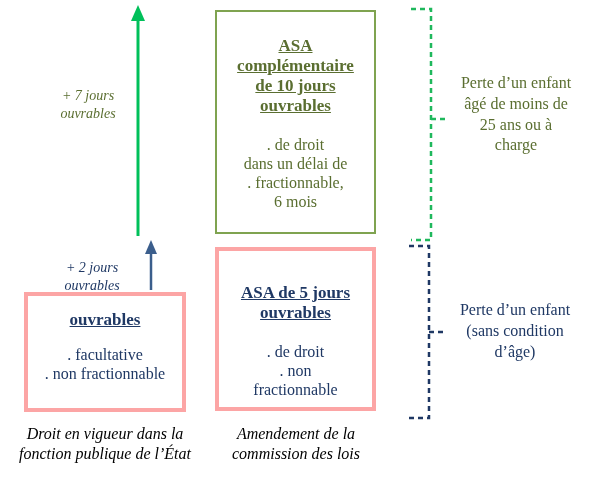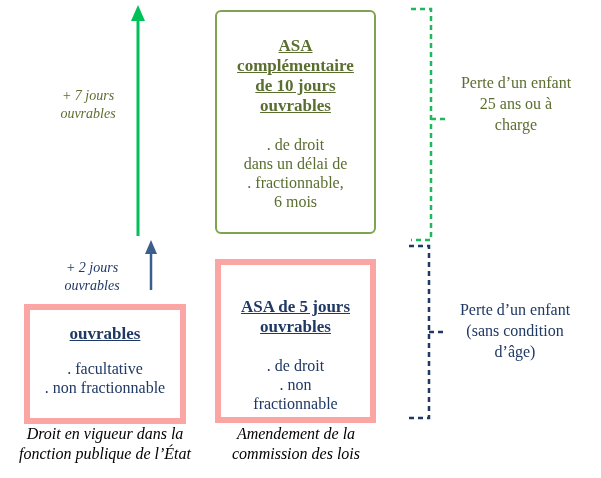--- a/index.html
+++ b/index.html
@@ -20,22 +20,21 @@
   .box {
     position: absolute;
     box-sizing: border-box;
     background: #ffffff;
     text-align: center;
   }
   .box-green {
     border: 2px solid #7FA350;
   }
   .box-blue {
-    border: 6px solid #fca5a5;
-    margin-top: 12px;
+    border: 4px solid #fca5a5;
   }
 
   .box-title {
     font-weight: bold;
     text-decoration: underline;
     line-height: 1.18;
   }
   .box-body {
     line-height: 1.18;
   }
@@ -43,21 +42,20 @@
   .green-text { color: #5A6E30; }
   .blue-text  { color: #1F3864; }
 
   
   #green-box {
     left: 215px;
     top: 10px;
     width: 161px;
     height: 224px;
     padding-top: 24px;
-    border-radius: 6px;
   }
   #green-box .box-title { font-size: 17px; }
   #green-box .box-body  { font-size: 16px; margin-top: 20px; }
 
   
   #blue-box-mid {
     left: 215px;
     top: 247px;
     width: 161px;
     height: 164px;
@@ -222,20 +220,21 @@
     <div>ouvrables</div>
   </div>
 
   <div class="arrow-label" id="label-2">
     <div>+ 2 jours</div>
     <div>ouvrables</div>
   </div>
 
   <div class="side-note" id="note-green">
     <div>Perte d’un enfant</div>
+    <div>âgé de moins de</div>
     <div>25 ans ou à</div>
     <div>charge</div>
   </div>
 
   <div class="side-note" id="note-blue">
     <div>Perte d’un enfant</div>
     <div class="italic-line">(sans condition</div>
     <div class="italic-line">d’âge)</div>
   </div>
 

